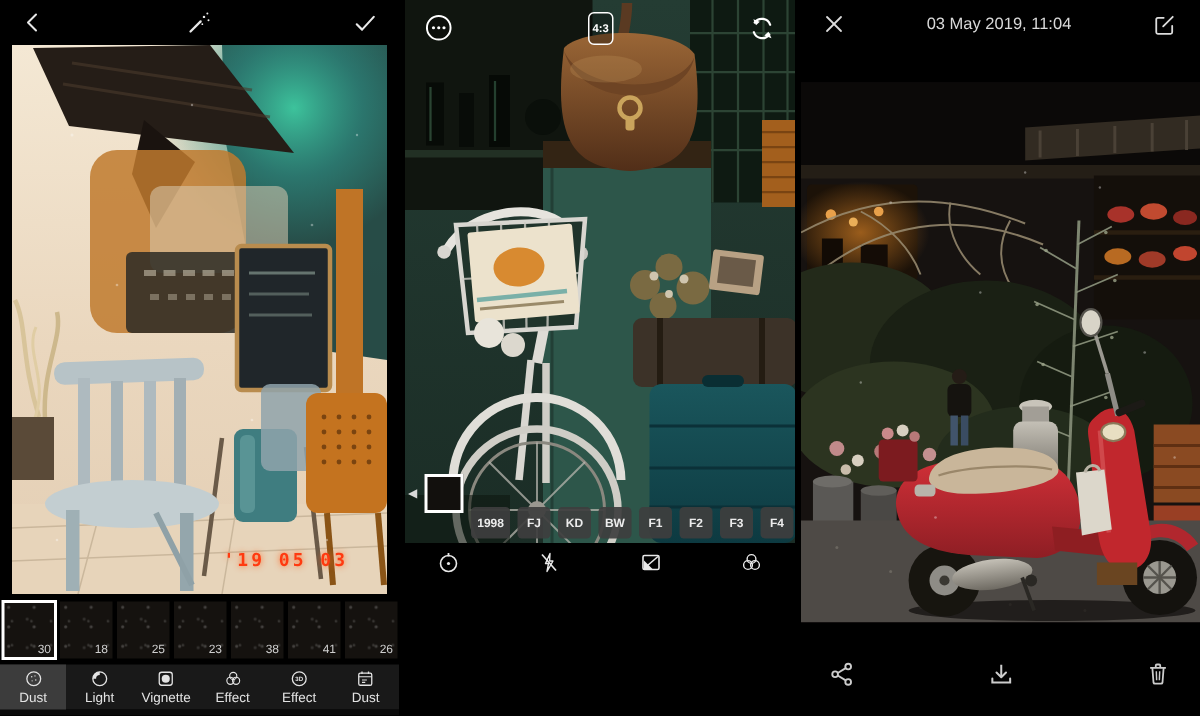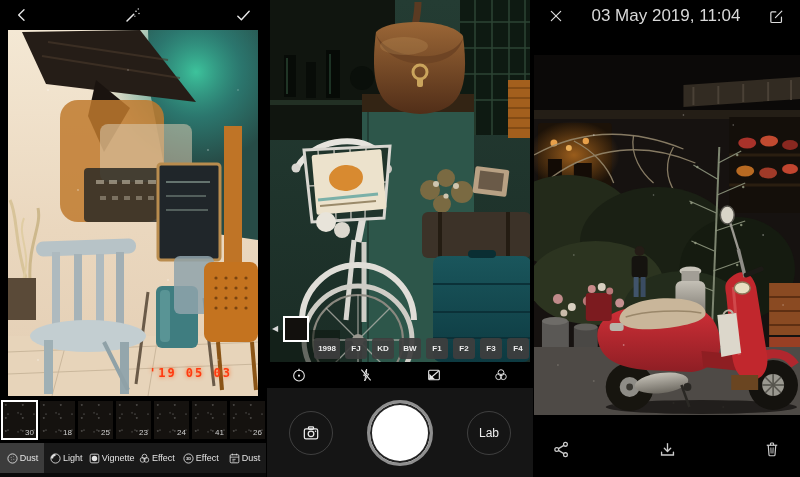--- a/index.html
+++ b/index.html
@@ -20,21 +20,21 @@
   .thumbs { height:47px; display:flex; align-items:center; gap:3px; padding:4px 0 3px 2px; }
   .thumb { position:relative; width:35px; height:38px; flex:none; cursor:pointer;
     background-image:
       radial-gradient(circle at 22% 30%, rgba(255,255,255,.20) .6px, transparent 1.4px),
       radial-gradient(circle at 70% 62%, rgba(255,255,255,.13) .6px, transparent 1.4px),
       radial-gradient(circle at 46% 82%, rgba(255,255,255,.16) .5px, transparent 1.2px);
     background-size:17px 13px, 23px 19px, 13px 16px; background-color:#15120f; }
   .thumb.sel { outline:2px solid #fff; outline-offset:-1px; }
   .thumb .tn { position:absolute; right:3px; bottom:2px; font-size:8px; color:#cfcfcf; }
   .tabbar { height:30px; background:#191919; display:flex; }
-  .tab { flex:1; display:flex; flex-direction:row; align-items:center; justify-content:center; gap:1px; cursor:pointer; }
+  .tab { flex:1; display:flex; flex-direction:column; align-items:center; justify-content:center; gap:1px; cursor:pointer; }
   .tab.sel { background:#3c3c3c; }
   .tab .tl { font-size:9px; color:#e3e3e3; }
   .strip { height:4px; background:#0a0a0a; }
 
   
   .preview { position:relative; margin:0 3px; height:362px; overflow:hidden; background:#20352e; }
   .cam-top { position:absolute; top:6px; left:0; right:0; display:flex; align-items:center; justify-content:space-between; padding:0 10px; }
   .aspect-badge { width:17px; height:22px; border:1.5px solid #fff; border-radius:4px; background:rgba(0,0,0,.35);
     color:#fff; font-size:7.5px; font-weight:bold; display:flex; align-items:center; justify-content:center; cursor:pointer; }
   .chiprow { position:absolute; left:2px; right:0; bottom:3px; display:flex; align-items:center; gap:5px; }
@@ -44,21 +44,21 @@
     color:#ececec; font-size:8px; font-weight:bold; display:flex; align-items:center; justify-content:center; cursor:pointer; flex:none;margin-top:40px; }
   .modes { height:26px; display:flex; align-items:center; justify-content:space-between; padding:0 22px; background:#000; }
   .controls { height:89px; background:#151515; display:flex; align-items:center; justify-content:space-between; padding:0 22px; }
   .roundbtn { width:44px; height:44px; border-radius:50%; border:1px solid rgba(255,255,255,.18); background:none;
     display:flex; align-items:center; justify-content:center; cursor:pointer; color:#ececec; font-size:12px; }
   .shutter { width:66px; height:66px; border-radius:50%; border:3px solid #8f8f8f; background:#fff;
     box-shadow:inset 0 0 0 2px #242424; cursor:pointer; }
 
   
   .v-topbar { height:32px; display:flex; align-items:center; justify-content:space-between; padding:0 12px; }
-  .v-date { font-size:17px; color:#d9d9d9; }
+  .v-date { font-size:11px; color:#d9d9d9; }
   .v-photo { margin-top:23px; width:266px; height:360px; background:#161210; overflow:hidden; }
   .v-bottom { height:62px; display:flex; align-items:center; justify-content:space-between; padding:6px 16px 0 16px; }
 </style>
 </head>
 <body>
 
 <div class="screen">
 
   <section class="panel p1">
     <div class="topbar">
@@ -191,21 +191,21 @@
       <div class="thumb">
           <span class="tn">18</span>
         </div>
       <div class="thumb">
           <span class="tn">25</span>
         </div>
       <div class="thumb">
           <span class="tn">23</span>
         </div>
       <div class="thumb">
-          <span class="tn">24</span>
+          <span class="tn">38</span>
         </div>
       <div class="thumb">
           <span class="tn">41</span>
         </div>
       <div class="thumb">
           <span class="tn">26</span>
         </div>
     </div>
 
     <div class="tabbar">
@@ -377,20 +377,41 @@
         <g stroke="#b8b6af" stroke-width="1.3" opacity=".75">
           <line x1="88" y1="295" x2="88" y2="385"></line>
             <line x1="43" y1="340" x2="133" y2="340"></line>
           <line x1="56" y1="308" x2="120" y2="372"></line>
             <line x1="120" y1="308" x2="56" y2="372"></line>
         </g>
         <circle cx="88" cy="340" r="6" fill="#9a9890"></circle>
         <rect x="0" y="330" width="70" height="32" fill="#0d150f" opacity=".55"></rect>
       </svg>
 
+      <div class="cam-top">
+        <button class="ibtn">
+          <svg width="21" height="21" viewBox="0 0 24 24">
+            <circle cx="12" cy="12" r="9" fill="rgba(0,0,0,.25)" stroke="#fff" stroke-width="1.5"></circle>
+            <circle cx="8" cy="12" r="1.2" fill="#fff"></circle>
+              <circle cx="12" cy="12" r="1.2" fill="#fff"></circle>
+              <circle cx="16" cy="12" r="1.2" fill="#fff"></circle>
+          </svg>
+        </button>
+        <div class="aspect-badge">
+          <span>4:3</span>
+        </div>
+        <button class="ibtn">
+          <svg width="20" height="20" viewBox="0 0 24 24">
+            <path d="M18.5 9 A7 7 0 0 0 6.2 7.2" fill="none" stroke="#fff" stroke-width="1.8" stroke-linecap="round"></path>
+            <polygon points="4.4,4.2 6.8,9.4 10.2,6.4" fill="#fff" transform="scale(.9) translate(1.2,1)"></polygon>
+            <path d="M5.5 15 A7 7 0 0 0 17.8 16.8" fill="none" stroke="#fff" stroke-width="1.8" stroke-linecap="round"></path>
+            <polygon points="19.6,19.8 17.2,14.6 13.8,17.6" fill="#fff"></polygon>
+          </svg>
+        </button>
+      </div>
 
       <div class="chiprow">
         <span class="chev">◀</span>
         <div class="chip-thumb"></div>
         <button class="chip">1998</button>
         <button class="chip">FJ</button>
         <button class="chip">KD</button>
         <button class="chip">BW</button>
         <button class="chip">F1</button>
         <button class="chip">F2</button>
@@ -422,34 +443,20 @@
       </button>
       <button class="ibtn">
         <svg width="16" height="16" viewBox="0 0 24 24">
           <circle cx="12" cy="8.5" r="4.4" fill="none" stroke="#e8e8e8" stroke-width="1.4"></circle>
           <circle cx="8.5" cy="14.5" r="4.4" fill="none" stroke="#e8e8e8" stroke-width="1.4"></circle>
           <circle cx="15.5" cy="14.5" r="4.4" fill="none" stroke="#e8e8e8" stroke-width="1.4"></circle>
         </svg>
       </button>
     </div>
 
-    <div class="controls">
-      <button class="roundbtn">
-        <svg width="20" height="20" viewBox="0 0 24 24">
-          <rect x="4" y="7" width="16" height="12" rx="2" fill="none" stroke="#ececec" stroke-width="1.5"></rect>
-          <rect x="9" y="4.5" width="6" height="3" rx="1" fill="none" stroke="#ececec" stroke-width="1.5"></rect>
-          <circle cx="12" cy="13" r="3.4" fill="none" stroke="#ececec" stroke-width="1.5"></circle>
-          <circle cx="17.5" cy="10" r=".9" fill="#ececec"></circle>
-        </svg>
-      </button>
-      <button class="shutter"></button>
-      <button class="roundbtn">
-        <span>Lab</span>
-      </button>
-    </div>
   </section>
 
   <section class="panel p3">
     <div class="v-topbar">
       <button class="ibtn">
         <svg width="16" height="16" viewBox="0 0 24 24">
           <line x1="5" y1="5" x2="19" y2="19" stroke="#dcdcdc" stroke-width="1.8" stroke-linecap="round"></line>
           <line x1="19" y1="5" x2="5" y2="19" stroke="#dcdcdc" stroke-width="1.8" stroke-linecap="round"></line>
         </svg>
       </button>

